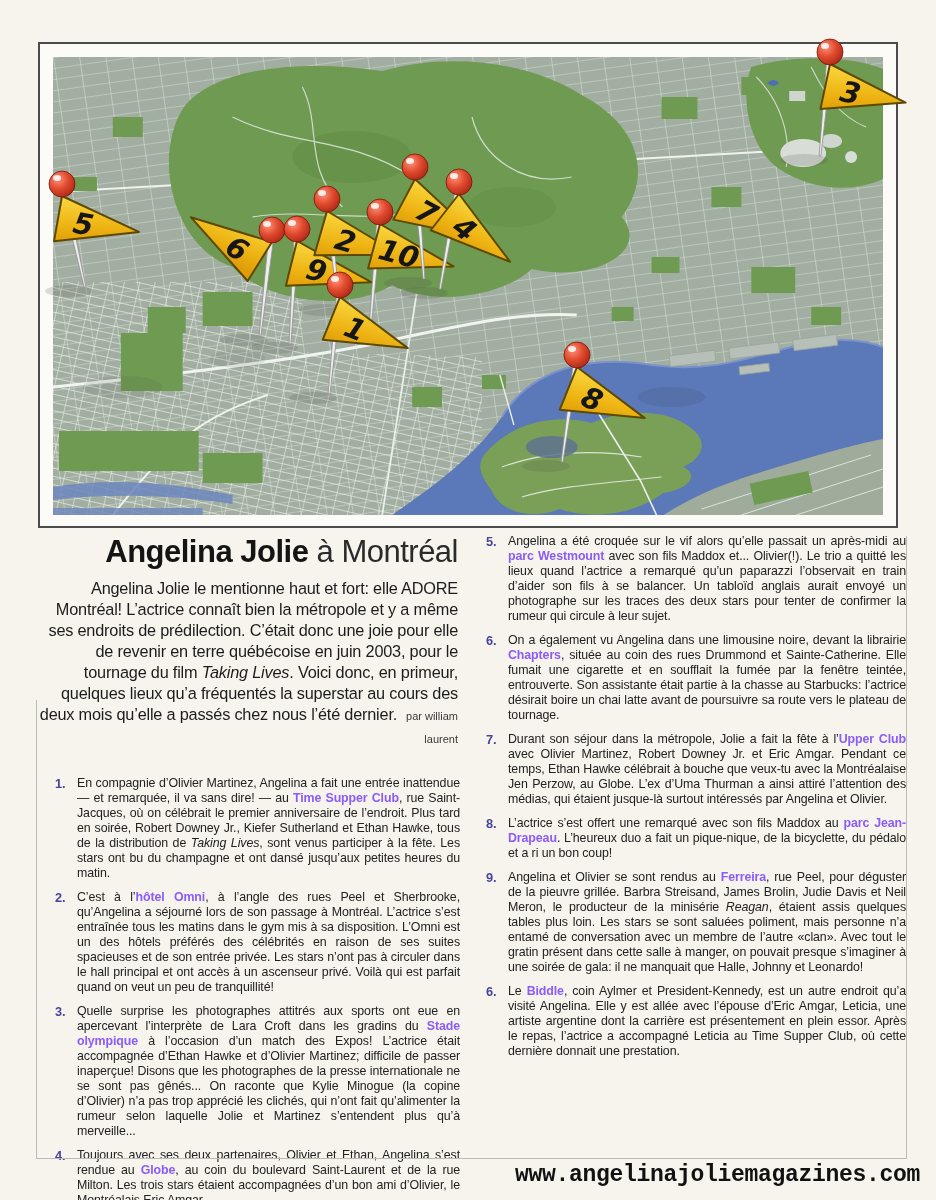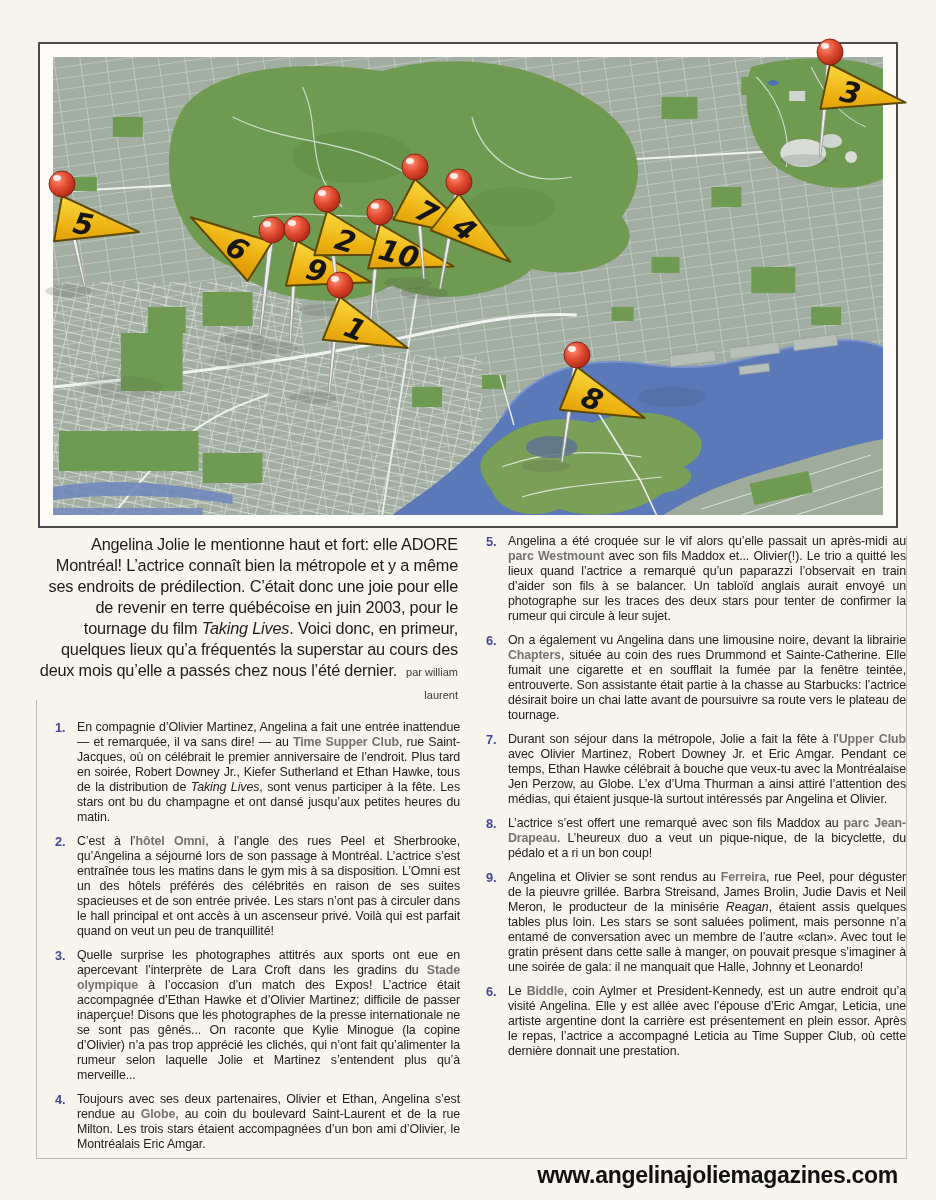--- a/index.html
+++ b/index.html
@@ -21,45 +21,45 @@
   .pin svg{overflow:visible;position:absolute;}
   
   .content{position:absolute;left:38px;top:534px;width:868px;display:flex;gap:26px;}
   .col-left{width:422px;flex:0 0 422px;}
   .col-right{flex:1;}
   .headline{ text-align:right;padding-right:2px;margin-bottom:8px;}
   .headline .t-bold{font-weight:bold;font-size:31px;color:#141414;letter-spacing:-0.5px;}
   .headline .t-rest{font-weight:normal;font-size:31px;color:#2a2a2a;letter-spacing:-0.5px;}
   .intro{
     text-align:right;font-size:16.3px;line-height:21px;color:#1c1c1c;
-    letter-spacing:-0.2px;margin-bottom:14px;padding-right:2px;
+    letter-spacing:-0.2px;margin-bottom:26px;padding-right:2px;
   }
   .intro .sg-i{font-style:italic;}
   .byline{font-size:11px;color:#3a3a3a;margin-left:9px;letter-spacing:0;}
   .items{}
   .item{display:flex;margin-bottom:9px;}
   .col-left .item .num{margin-left:17px;}
   .num{
     flex:0 0 22px;font-weight:bold;font-size:12.8px;color:#45459b;
     line-height:15px;
   }
   .body{
     flex:1;margin:0;font-size:12.4px;line-height:15px;color:#222;
     text-align:justify;letter-spacing:-0.1px;
   }
-  .sg-b{font-weight:bold;color:#737373;}
+  .sg-b{font-weight:bold;color:#8b5cf6;}
   .sg-i{font-style:italic;}
   
   .frame-line{position:absolute;background:#bcbcb4;}
   #frame-left{left:36px;top:700px;width:1px;height:458px;}
   #frame-bottom{left:36px;top:1158px;width:871px;height:1px;}
   #frame-right{left:906px;top:536px;width:1px;height:622px;}
   .site-url{
-    position:absolute;right:38px;top:1162px;
-    font-size:23px;font-weight:bold;color:#111;letter-spacing:-0.3px;
+    position:absolute;right:16px;top:1162px;
+    font-size:23px;font-weight:bold;color:#111;letter-spacing:-0.3px;font-family:Liberation Mono, monospace;
   }
 </style>
 </head>
 <body>
 
 <div class="map-block">
   <div class="map-inner">
     <svg viewBox="0 0 832 458" preserveAspectRatio="none">
       <defs>
         <pattern id="g1" width="26" height="11" patternUnits="userSpaceOnUse" patternTransform="rotate(-8)">
@@ -379,20 +379,23 @@
           </g>
           <circle cx="60" cy="24" r="13" fill="url(#bg1)" stroke="#76150a" stroke-width="0.8"></circle>
           <ellipse cx="55" cy="18" rx="4" ry="3" fill="#ffffff" opacity="0.85"></ellipse>
         </svg>
       </div>
     </div>
 </div>
 
 <div class="content">
   <div class="col-left">
+    <div class="headline">
+      <span class="t-bold">Angelina Jolie</span><span class="t-rest"> à Montréal</span>
+    </div>
     <div class="intro">
       <span><span class="sg-n">Angelina Jolie le mentionne haut et fort: elle ADORE Montréal! L’actrice connaît bien la métropole et y a même ses endroits de prédilection. C’était donc une joie pour elle de revenir en terre québécoise en juin 2003, pour le tournage du film </span><span class="sg-i">Taking Lives</span><span class="sg-n">. Voici donc, en primeur, quelques lieux qu’a fréquentés la superstar au cours des deux mois qu’elle a passés chez nous l’été dernier.</span></span><span class="byline">par william laurent</span>
     </div>
     <div class="items">
         <div class="item">
           <span class="num">1.</span>
           <p class="body"><span class="sg-n">En compagnie d’Olivier Martinez, Angelina a fait une entrée inattendue — et remarquée, il va sans dire! — au </span><span class="sg-b">Time Supper Club</span><span class="sg-n">, rue Saint-Jacques, où on célébrait le premier anniversaire de l’endroit. Plus tard en soirée, Robert Downey Jr., Kiefer Sutherland et Ethan Hawke, tous de la distribution de </span><span class="sg-i">Taking Lives</span><span class="sg-n">, sont venus participer à la fête. Les stars ont bu du champagne et ont dansé jusqu’aux petites heures du matin.</span></p>
         </div>
         <div class="item">
           <span class="num">2.</span>
@@ -417,21 +420,21 @@
         <div class="item">
           <span class="num">6.</span>
           <p class="body"><span class="sg-n">On a également vu Angelina dans une limousine noire, devant la librairie </span><span class="sg-b">Chapters</span><span class="sg-n">, située au coin des rues Drummond et Sainte-Catherine. Elle fumait une cigarette et en soufflait la fumée par la fenêtre teintée, entrouverte. Son assistante était partie à la chasse au Starbucks: l’actrice désirait boire un chai latte avant de poursuivre sa route vers le plateau de tournage.</span></p>
         </div>
         <div class="item">
           <span class="num">7.</span>
           <p class="body"><span class="sg-n">Durant son séjour dans la métropole, Jolie a fait la fête à l’</span><span class="sg-b">Upper Club</span><span class="sg-n"> avec Olivier Martinez, Robert Downey Jr. et Eric Amgar. Pendant ce temps, Ethan Hawke célébrait à bouche que veux-tu avec la Montréalaise Jen Perzow, au Globe. L’ex d’Uma Thurman a ainsi attiré l’attention des médias, qui étaient jusque-là surtout intéressés par Angelina et Olivier.</span></p>
         </div>
         <div class="item">
           <span class="num">8.</span>
-          <p class="body"><span class="sg-n">L’actrice s’est offert une remarqué avec son fils Maddox au </span><span class="sg-b">parc Jean-Drapeau</span><span class="sg-n">. L’heureux duo a veut un pique-nique, de la bicyclette, du pédalo et a ri un bon coup!</span></p>
+          <p class="body"><span class="sg-n">L’actrice s’est offert une remarqué avec son fils Maddox au </span><span class="sg-b">parc Jean-Drapeau</span><span class="sg-n">. L’heureux duo a fait un pique-nique, de la bicyclette, du pédalo et a ri un bon coup!</span></p>
         </div>
         <div class="item">
           <span class="num">9.</span>
           <p class="body"><span class="sg-n">Angelina et Olivier se sont rendus au </span><span class="sg-b">Ferreira</span><span class="sg-n">, rue Peel, pour déguster de la pieuvre grillée. Barbra Streisand, James Brolin, Judie Davis et Neil Meron, le producteur de la minisérie </span><span class="sg-i">Reagan</span><span class="sg-n">, étaient assis quelques tables plus loin. Les stars se sont saluées poliment, mais personne n’a entamé de conversation avec un membre de l’autre «clan». Avec tout le gratin présent dans cette salle à manger, on pouvait presque s’imaginer à une soirée de gala: il ne manquait que Halle, Johnny et Leonardo!</span></p>
         </div>
         <div class="item">
           <span class="num">6.</span>
           <p class="body"><span class="sg-n">Le </span><span class="sg-b">Biddle</span><span class="sg-n">, coin Aylmer et President-Kennedy, est un autre endroit qu’a visité Angelina. Elle y est allée avec l’épouse d’Eric Amgar, Leticia, une artiste argentine dont la carrière est présentement en plein essor. Après le repas, l’actrice a accompagné Leticia au Time Supper Club, où cette dernière donnait une prestation.</span></p>
         </div>
       </div>

